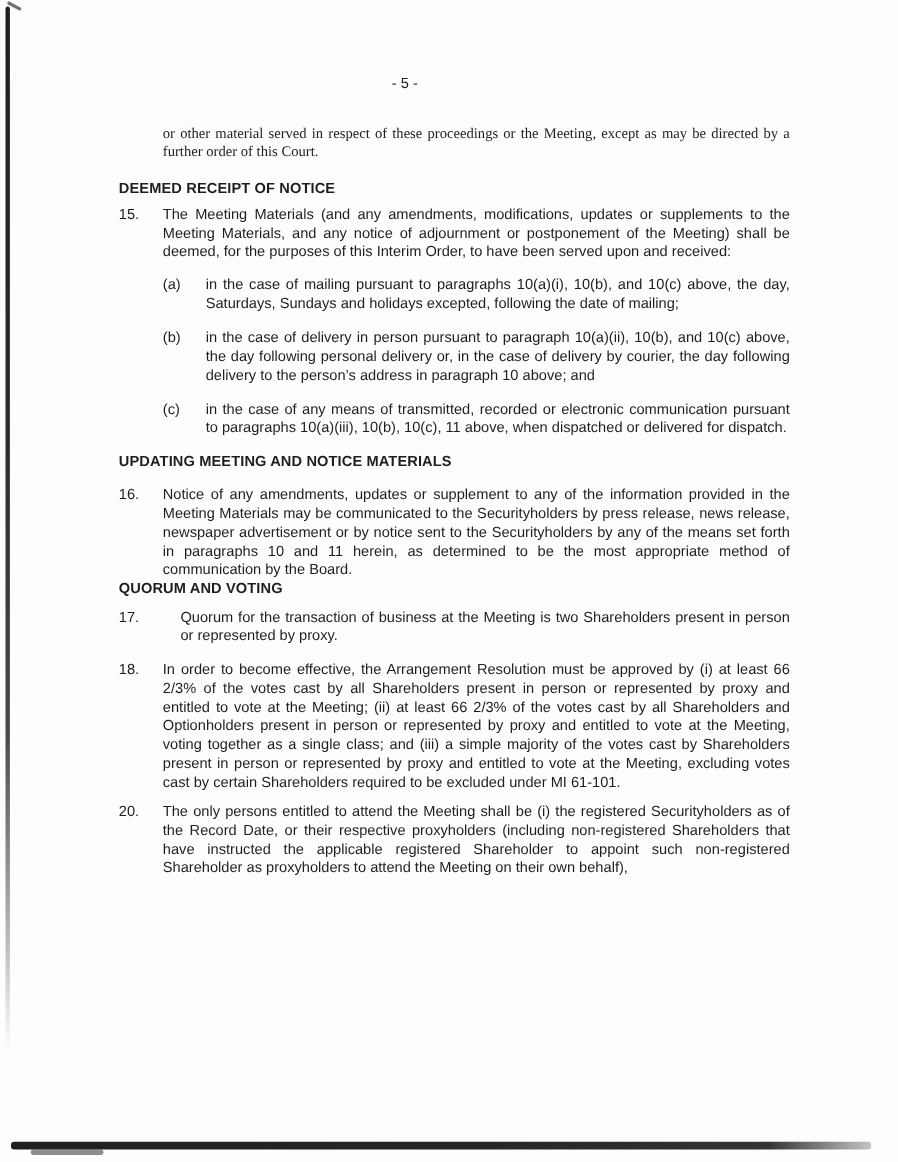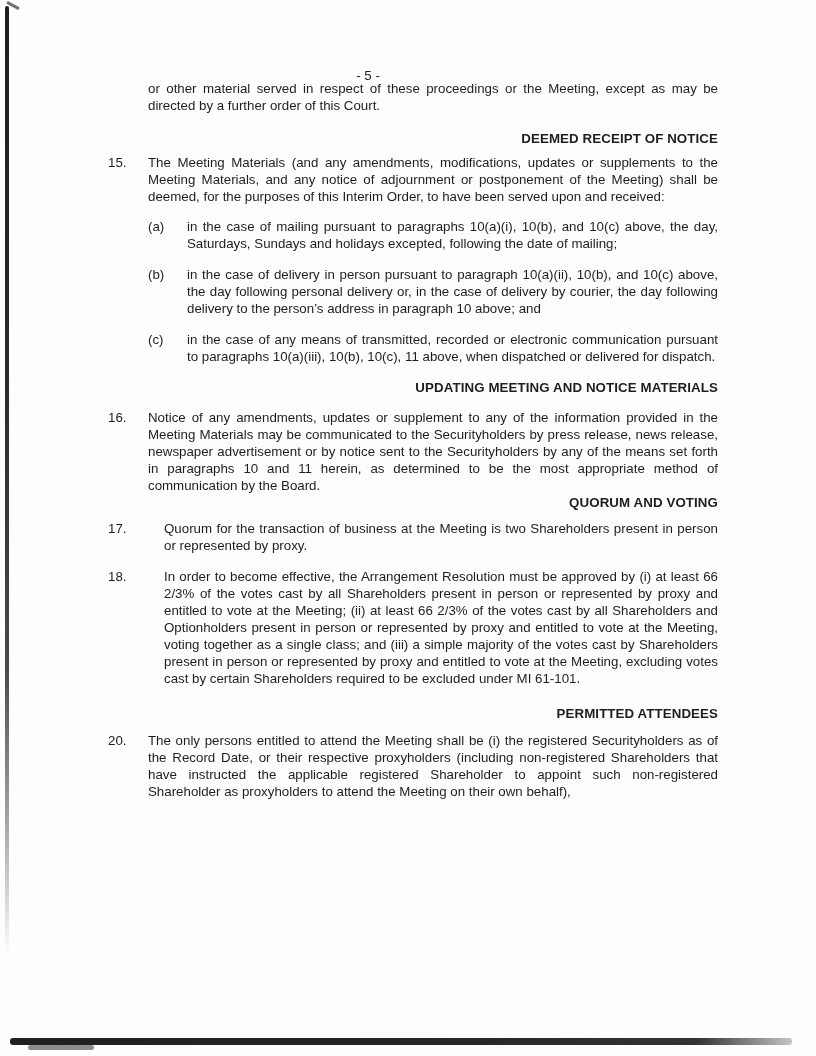--- a/index.html
+++ b/index.html
@@ -68,21 +68,20 @@
   }
   .content {
     position: absolute;
     left: 108px;
     top: 0;
     width: 610px;
   }
   .heading {
     font-weight: bold;
     letter-spacing: 0.1px;
-    text-align: right;
   }
   .para {
     display: flex;
   }
   .num {
     flex: none;
     width: 40px;
   }
   .ptext {
     flex: 1;
@@ -98,31 +97,31 @@
   }
   .sublabel {
     flex: none;
     width: 39px;
   }
   .subtext {
     flex: 1;
     text-align: justify;
   }
   
-  .m-cont      { margin-top: 80px; }
+  .m-cont      { margin-top: 112px; font-family: Liberation Serif, serif; }
   .m-h-deemed  { margin-top: 16px; }
   .m-p15       { margin-top: 7px; }
   .m-p15a      { margin-top: 13px; }
   .m-p15b      { margin-top: 14px; }
   .m-p15c      { margin-top: 14px; }
   .m-h-updating{ margin-top: 14px; }
   .m-p16       { margin-top: 13px; }
   .m-h-quorum  { }
   .m-p17       { margin-top: 9px; gap: 16px; }
-  .m-p18       { margin-top: 14px; gap: 16px; }
+  .m-p18       { margin-top: 14px; }
   .m-p19       { margin-top: 10px; }
   .m-h-permitted{ margin-top: 18px; }
   .m-p20       { margin-top: 10px; }
 </style>
 </head>
 <body>
 
 <div class="page">
 
   <div class="edge-left"></div>
@@ -171,21 +170,20 @@
       <div class="num">17.</div>
       <div class="ptext">Quorum for the transaction of business at the Meeting is two Shareholders present in person or represented by proxy.</div>
     </div>
 
     <div class="para m-p18">
       <div class="num">18.</div>
       <div class="ptext">In order to become effective, the Arrangement Resolution must be approved by (i) at least 66 2/3% of the votes cast by all Shareholders present in person or represented by proxy and entitled to vote at the Meeting; (ii) at least 66 2/3% of the votes cast by all Shareholders and Optionholders present in person or represented by proxy and entitled to vote at the Meeting, voting together as a single class; and (iii) a simple majority of the votes cast by Shareholders present in person or represented by proxy and entitled to vote at the Meeting, excluding votes cast by certain Shareholders required to be excluded under MI 61-101.</div>
     </div>
 
 
-    <div class="heading m-h-permitted">PERMITTED ATTENDEES</div>
 
     <div class="para m-p20">
       <div class="num">20.</div>
       <div class="ptext">The only persons entitled to attend the Meeting shall be (i) the registered Securityholders as of the Record Date, or their respective proxyholders (including non-registered Shareholders that have instructed the applicable registered Shareholder to appoint such non-registered Shareholder as proxyholders to attend the Meeting on their own behalf),</div>
     </div>
 
   </div>
 </div>
 
 </body></html>

